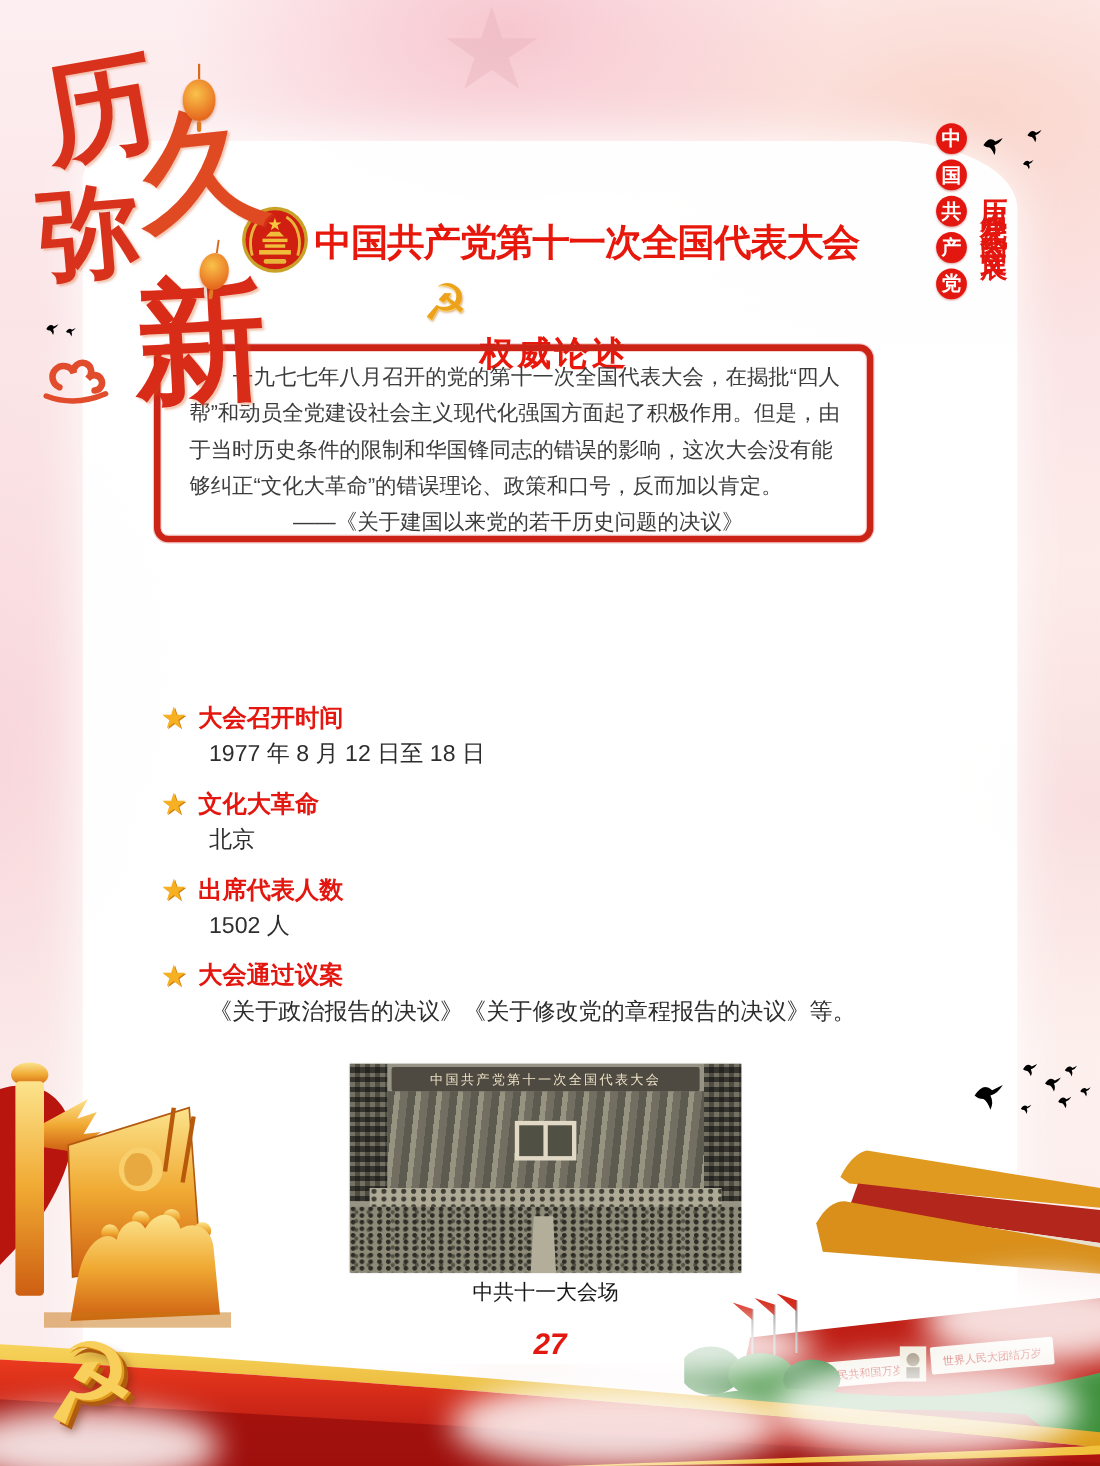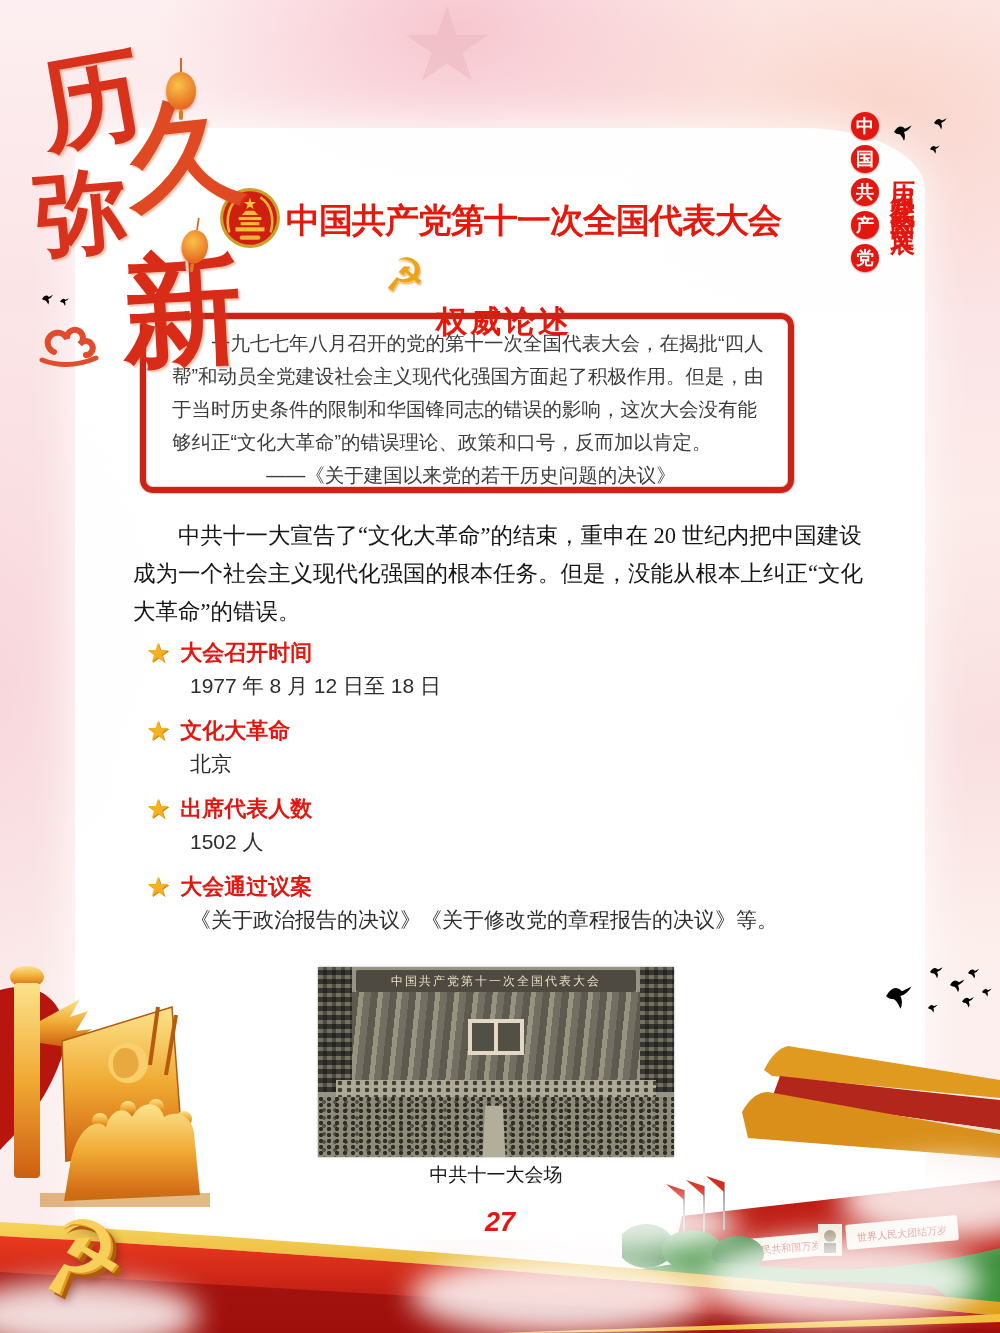--- a/index.html
+++ b/index.html
@@ -169,21 +169,20 @@
   </svg>
   <div class="abs title">中国共产党第十一次全国代表大会</div>
   <div class="abs badge-icon">☭</div>
   <div class="abs badge-text">权威论述</div>
 
   <div class="abs quote">
     <p class="quote-text">一九七七年八月召开的党的第十一次全国代表大会，在揭批“四人帮”和动员全党建设社会主义现代化强国方面起了积极作用。但是，由于当时历史条件的限制和华国锋同志的错误的影响，这次大会没有能够纠正“文化大革命”的错误理论、政策和口号，反而加以肯定。</p>
     <p class="quote-attr">——《关于建国以来党的若干历史问题的决议》</p>
   </div>
 
-  <div class="abs summary">中共十一大宣告了“文化大革命”的结束，重申在 20 世纪内把中国建设成为一个社会主义现代化强国的根本任务。但是，没能从根本上纠正“文化大革命”的错误。</div>
 
   <div class="abs facts">
     <div class="fact">
       <div class="fact-head">
           <span class="star">★</span>
         <span class="fact-label">大会召开时间</span>
         </div>
       <div class="fact-value">1977 年 8 月 12 日至 18 日</div>
     </div>
     <div class="fact">

